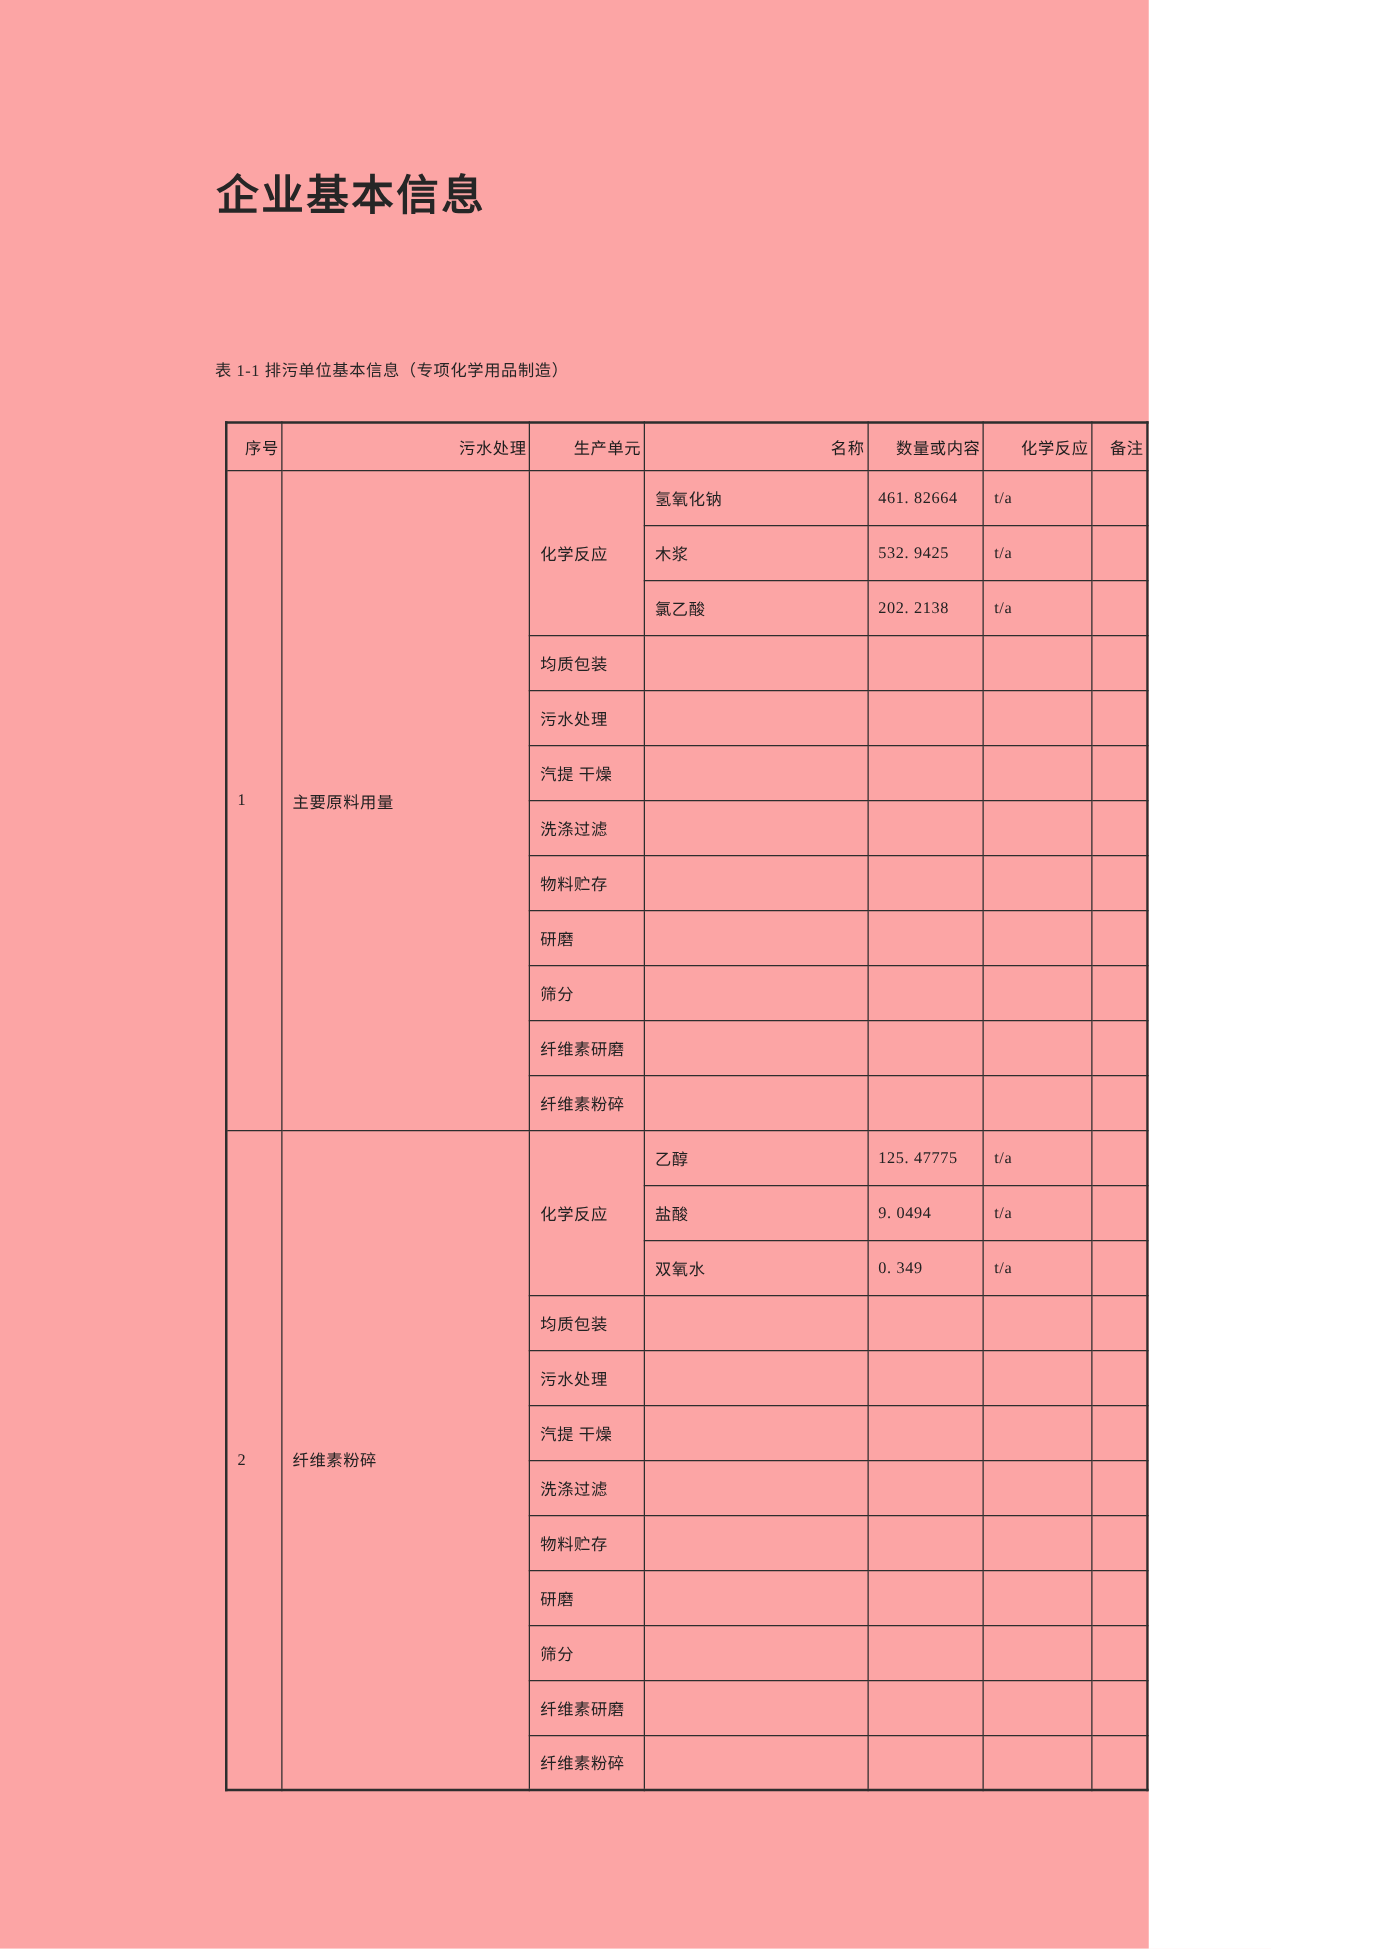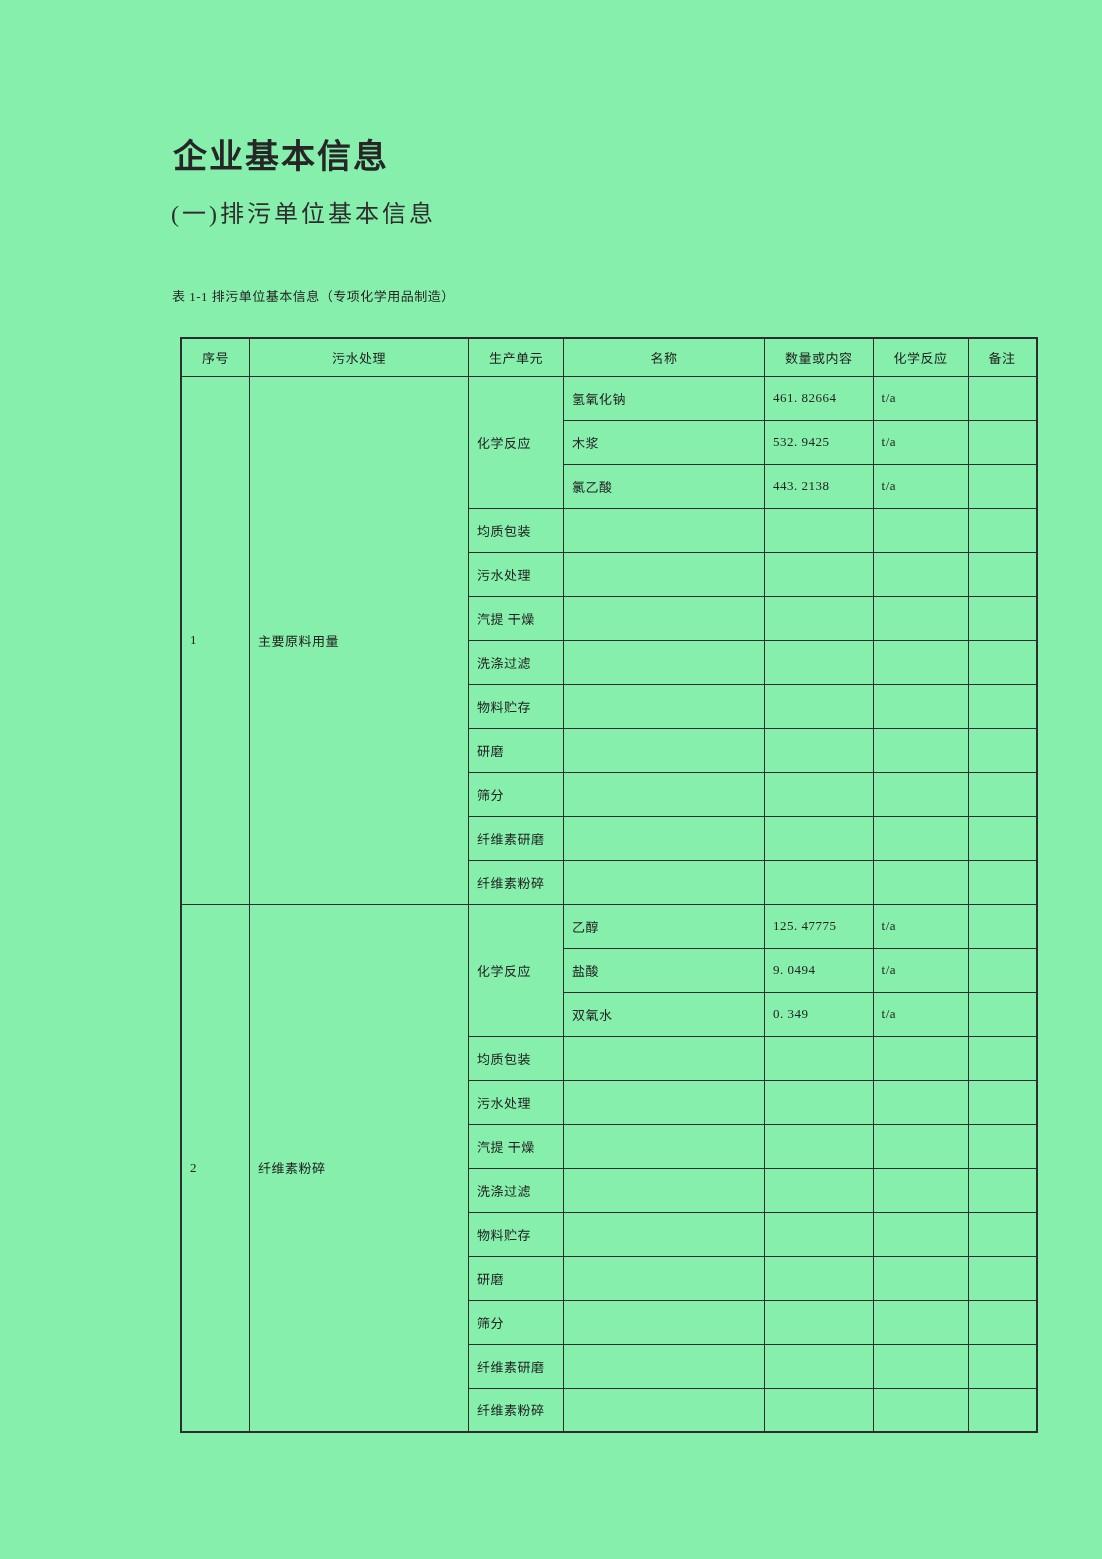--- a/index.html
+++ b/index.html
@@ -2,23 +2,23 @@
 <html lang="zh-CN"><head>
 <meta charset="utf-8">
 <style>
   html, body {
     margin: 0;
     padding: 0;
     background: #ffffff;
   }
   .page {
     position: relative;
-    width: 1102px;
+    width: 919px;
     height: 1559px;
-    background: #86efac;
+    background: #fca5a5;
     font-family: "Liberation Serif", "DejaVu Serif", serif;
     color: #1f1f1f;
     overflow: hidden;
   }
   .page-title {
     position: absolute;
     left: 173px;
     top: 129px;
     font-size: 34px;
     font-weight: bold;
@@ -62,31 +62,30 @@
     padding: 2px 4px 2px 8px;
     font-weight: normal;
     vertical-align: middle;
     text-align: left;
     letter-spacing: 0.5px;
     overflow: hidden;
     white-space: nowrap;
   }
   table.main thead tr { height: 38px; }
   table.main tbody tr { height: 44px; }
-  table.main th { text-align: center; padding: 2px 20px; color: #1d1d1d; }
+  table.main th { text-align: right; padding: 2px 2px; color: #1d1d1d; }
   td.c-seq { text-align: center; padding: 2px 2px; }
   td.c-qty { padding-left: 7px; }
 </style>
 </head>
 <body>
 
 <div class="page">
 
   <div class="page-title">企业基本信息</div>
-  <div class="section-heading">(一)排污单位基本信息</div>
   <div class="table-caption">表 1-1 排污单位基本信息（专项化学用品制造）</div>
 
   <table class="main">
     <colgroup>
       <col style="width:47px">
       <col style="width:219px">
       <col style="width:94px">
       <col style="width:201px">
       <col style="width:96px">
       <col style="width:92px">
@@ -115,21 +114,21 @@
         <td></td>
       </tr>
       <tr>
         <td>木浆</td>
         <td class="c-qty">532. 9425</td>
         <td>t/a</td>
         <td></td>
       </tr>
       <tr>
         <td>氯乙酸</td>
-        <td class="c-qty">443. 2138</td>
+        <td class="c-qty">202. 2138</td>
         <td>t/a</td>
         <td></td>
       </tr>
       <tr>
         <td>均质包装</td>
         <td></td>
         <td class="c-qty"></td>
         <td></td>
         <td></td>
       </tr>

